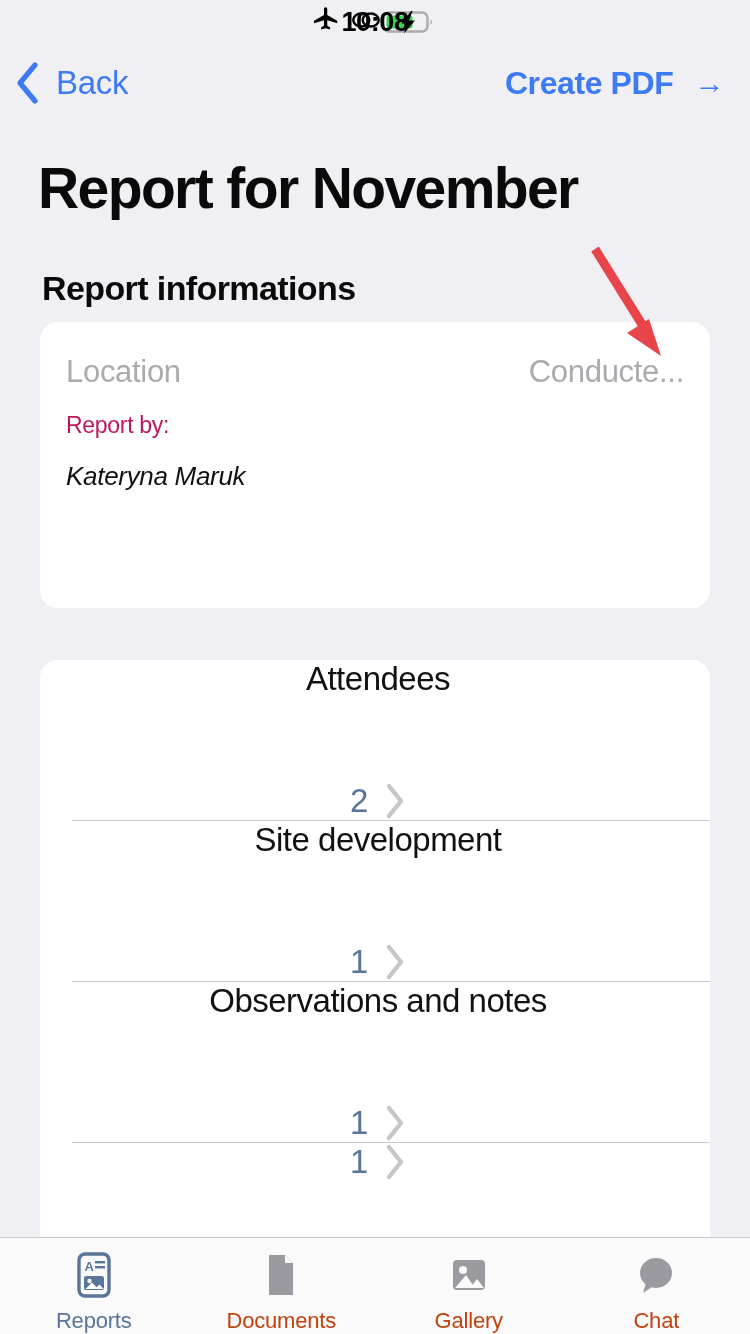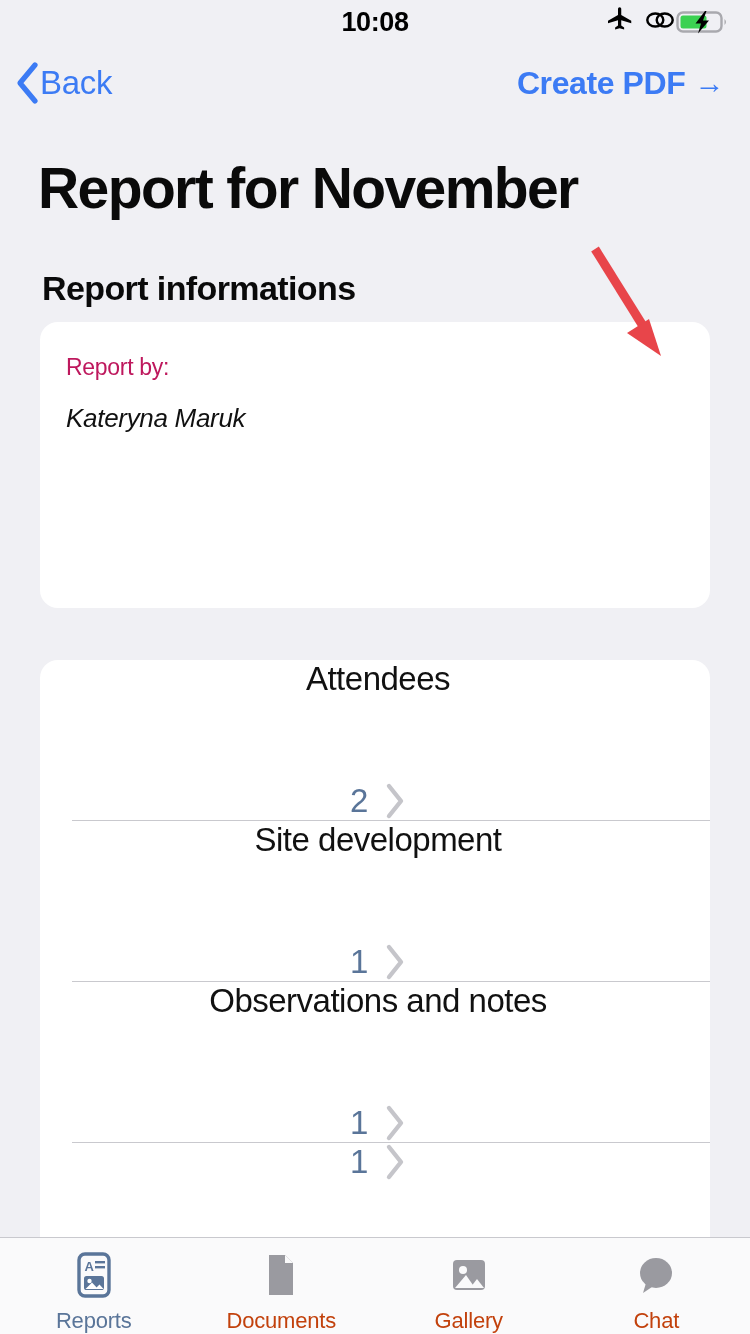--- a/index.html
+++ b/index.html
@@ -8,46 +8,46 @@
     background:#F0F0F4;
     font-family:"Liberation Sans", sans-serif;
     -webkit-font-smoothing:antialiased;
     overflow:hidden;
     position:relative;
   }
 
   
   .statusbar{
     height:44px; width:100%;
-    display:flex; align-items:center; justify-content:flex-end;
+    display:flex; align-items:center; justify-content:center;
     padding:0 18px 0 16px;
     position:relative;
   }
   .sb-left{ display:flex; align-items:center; gap:9px; }
   .sb-time{
     position:absolute; left:0; right:0; top:0; height:44px;
     display:flex; align-items:center; justify-content:center;
     font-size:27px; font-weight:bold; color:#000; letter-spacing:-0.4px;
   }
   .sb-right{ display:flex; align-items:center; }
 
   
   .navbar{
     height:78px; width:100%;
     display:flex; align-items:center; justify-content:space-between;
     padding:0 26px 0 14px;
   }
   .nav-back{
-    display:flex; align-items:center; gap:0;
+    display:flex; align-items:center; gap:16px;
     color:#3C7BF4; font-size:33px; letter-spacing:-0.3px;
     cursor:pointer;
   }
   .nav-back .chev{ display:flex; align-items:center; }
   .nav-create{
-    display:flex; align-items:center; gap:9px;
+    display:flex; align-items:center; gap:21px;
     color:#3C7BF4; font-size:32px; font-weight:bold; letter-spacing:-0.4px;
     cursor:pointer;
   }
   .nav-create .arr{ font-size:30px; line-height:1; }
 
   
   .page-title{
     margin:38px 0 0 38px;
     font-size:57px; font-weight:bold; color:#0A0A0A;
     letter-spacing:-1.6px; line-height:1;
@@ -155,20 +155,24 @@
     <span>Create PDF</span>
     <span class="arr">→</span>
   </div>
 </div>
 
 <div class="page-title">Report for November</div>
 <div class="section-title">Report informations</div>
 
 <div class="card" id="info-card">
   <div class="info-grid">
+    <div class="info-row labels">
+      <span class="info-label">Location</span>
+      <span class="info-label">Conducte...</span>
+    </div>
     <div class="info-single-label">Report by:</div>
     <div class="info-single-value">Kateryna Maruk</div>
   </div>
 </div>
 
 <div class="card" id="list-card">
 
   <div class="list-row">
     <span class="lbl">Attendees</span>
     <span class="right">

